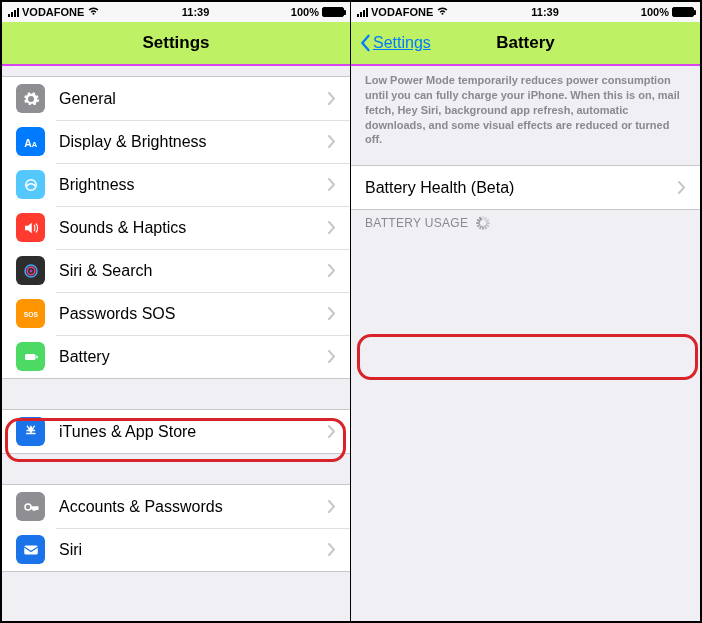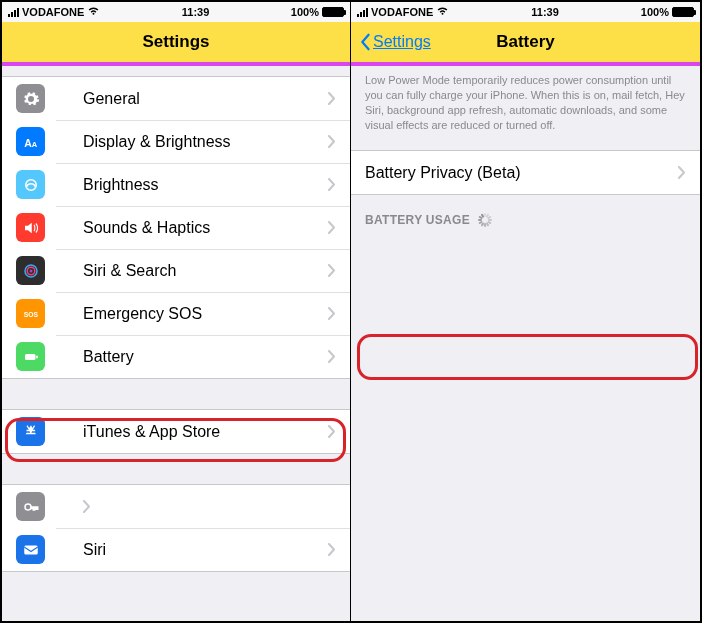--- a/index.html
+++ b/index.html
@@ -9,42 +9,42 @@
   .pane-left { border-right: 1px solid #000; }
   .status-bar { height: 20px; background: #f7f7f8; display: flex; align-items: center; justify-content: space-between; padding: 0 6px; font-size: 11px; font-weight: 600; color: #000; }
   .status-left { display: flex; align-items: center; gap: 3px; text-align: right; }
   .status-right { display: flex; align-items: center; gap: 3px; }
   .signal { display: inline-flex; align-items: flex-end; gap: 1px; }
   .signal span { width: 2px; background:#000; display:inline-block; }
   .signal span:nth-child(1){height:3px;} .signal span:nth-child(2){height:5px;} .signal span:nth-child(3){height:7px;} .signal span:nth-child(4){height:9px;}
   .wifi { font-size:11px; }
   .batt-icon { width:22px; height:10px; border:1px solid #000; border-radius:2px; position:relative; background:#000; }
   .batt-icon::after { content:""; position:absolute; right:-3px; top:2px; width:2px; height:5px; background:#000; border-radius:0 1px 1px 0; }
-  .nav-bar { height: 44px; background:#fde047; border-bottom:4px solid #d946ef; display:flex; align-items:center; justify-content:center; position:relative; }
+  .nav-bar { height: 44px; background:#bef264; border-bottom:2px solid #d946ef; display:flex; align-items:center; justify-content:center; position:relative; }
   .nav-title { font-size:17px; font-weight:600; color:#000; }
   .nav-back { position:absolute; left:8px; display:flex; align-items:center; gap:2px; color:#007aff; font-size:16px; }
   .nav-back svg { width:12px; height:18px; }
   .nav-back span { text-decoration: underline; }
   .scroll { flex:1; overflow-y:auto; }
   .group { margin-top: 30px; background:#fff; border-top:1px solid #c8c7cc; border-bottom:1px solid #c8c7cc; }
   .group.first { margin-top: 10px; }
-  .row { min-height:43px; display:flex; align-items:center; padding:0 14px 0 14px; position:relative;gap:24px; }
+  .row { min-height:43px; display:flex; align-items:center; padding:0 14px 0 14px; position:relative; }
   .row + .row::before { content:""; position:absolute; left:54px; right:0; top:0; height:1px; background:#e0e0e3; }
   .row.noicon + .row.noicon::before { left:14px; }
   .icon { width:29px; height:29px; border-radius:6px; margin-right:14px; display:flex; align-items:center; justify-content:center; flex-shrink:0; }
   .icon svg { width:18px; height:18px; }
   .label { flex:1; font-size:16px; color:#000; }
   .chevron { color:#c7c7cc; }
   .chevron svg { width:8px; height:13px; display:block; }
   .toggle { width:51px; height:31px; border-radius:16px; position:relative; transition:.2s; }
   .toggle .knob { width:27px; height:27px; background:#fff; border-radius:50%; position:absolute; top:2px; box-shadow:0 1px 3px rgba(0,0,0,.3); }
   .toggle.on { background:#4cd964; } .toggle.on .knob { right:2px; }
   .toggle.off { background:#e9e9ea; border:1px solid #dcdcdd; } .toggle.off .knob { left:2px; top:1px; }
-  .footer-text { font-size:11px; color:#8a8a8e; padding:7px 14px 10px; line-height:1.35; }
-  .section-header { font-size:12px; color:#8a8a8e; padding:18px 14px 6px; letter-spacing:.3px; display:flex; align-items:center; gap:8px;font-weight:bold; }
+  .footer-text { font-size:11px; color:#8a8a8e; padding:7px 14px 10px; line-height:1.35;font-weight:bold; }
+  .section-header { font-size:12px; color:#8a8a8e; padding:6px 14px 6px; letter-spacing:.3px; display:flex; align-items:center; gap:8px; }
   .spinner { width:14px; height:14px; position:relative; }
   .spinner span { position:absolute; left:6px; top:0; width:2px; height:4px; background:#8a8a8e; border-radius:1px; transform-origin:1px 7px; }
   .highlight { position:absolute; border:3px solid #d8232a; border-radius:14px; pointer-events:none; }
   .hl1 { left:3px; top:416px; width:341px; height:44px; }
   .hl2 { left:355px; top:332px; width:341px; height:46px; }
   .icon-gray{background:#8e8e93;} .icon-blue{background:#007aff;} .icon-cyan{background:#54c7fc;}
   .icon-red{background:#ff3b30;} .icon-darkgray{background:#2d2d2d;} .icon-orange{background:#ff9500;}
   .icon-green{background:#4cd964;} .icon-blue2{background:#1a73e8;}
 </style>
 </head>
@@ -148,21 +148,21 @@
                 <path d="M1 1l5 5.5L1 12" stroke="#c7c7cc" stroke-width="2" fill="none" stroke-linecap="round" stroke-linejoin="round"></path>
               </svg>
             </span>
           </div>
           <div class="row">
             <div class="icon icon-orange">
               <svg viewBox="0 0 24 24">
                 <text x="12" y="16" font-size="9" font-weight="700" fill="#fff" text-anchor="middle">SOS</text>
               </svg>
             </div>
-            <div class="label">Emergency SOS</div>
+            <div class="label">Passwords SOS</div>
             <span class="chevron">
               <svg viewBox="0 0 8 13">
                 <path d="M1 1l5 5.5L1 12" stroke="#c7c7cc" stroke-width="2" fill="none" stroke-linecap="round" stroke-linejoin="round"></path>
               </svg>
             </span>
           </div>
           <div class="row">
             <div class="icon icon-green">
               <svg viewBox="0 0 24 24">
                 <rect x="4" y="8" width="14" height="8" rx="2" fill="#fff"></rect>
@@ -193,20 +193,21 @@
           </div>
         </div>
         <div class="group">
           <div class="row">
             <div class="icon icon-gray">
               <svg viewBox="0 0 24 24">
                 <circle cx="8" cy="12" r="4" fill="none" stroke="#fff" stroke-width="2"></circle>
                 <path d="M12 12h9v3h-2v-1h-2v2h-2v-2h-3" stroke="#fff" stroke-width="2" fill="none"></path>
               </svg>
             </div>
+            <div class="label">Accounts &amp; Passwords</div>
             <span class="chevron">
               <svg viewBox="0 0 8 13">
                 <path d="M1 1l5 5.5L1 12" stroke="#c7c7cc" stroke-width="2" fill="none" stroke-linecap="round" stroke-linejoin="round"></path>
               </svg>
             </span>
           </div>
           <div class="row">
             <div class="icon icon-blue2">
               <svg viewBox="0 0 24 24">
                 <rect x="3" y="6" width="18" height="12" rx="2" fill="#fff"></rect>
@@ -252,21 +253,21 @@
             <path d="M10 2L3 10l7 8" stroke="#007aff" stroke-width="2.5" fill="none" stroke-linecap="round" stroke-linejoin="round"></path>
           </svg>
         <span>Settings</span>
       </div>
       <div class="nav-title">Battery</div>
     </div>
     <div class="scroll">
       <div class="footer-text">Low Power Mode temporarily reduces power consumption until you can fully charge your iPhone. When this is on, mail fetch, Hey Siri, background app refresh, automatic downloads, and some visual effects are reduced or turned off.</div>
       <div class="group" style="margin-top:8px;">
         <div class="row noicon">
-          <div class="label">Battery Privacy (Beta)</div>
+          <div class="label">Battery Health (Beta)</div>
           <span class="chevron">
               <svg viewBox="0 0 8 13">
                 <path d="M1 1l5 5.5L1 12" stroke="#c7c7cc" stroke-width="2" fill="none" stroke-linecap="round" stroke-linejoin="round"></path>
               </svg>
             </span>
         </div>
       </div>
       <div class="section-header">
         <span>BATTERY USAGE</span>
         <span class="spinner" id="spinner">

